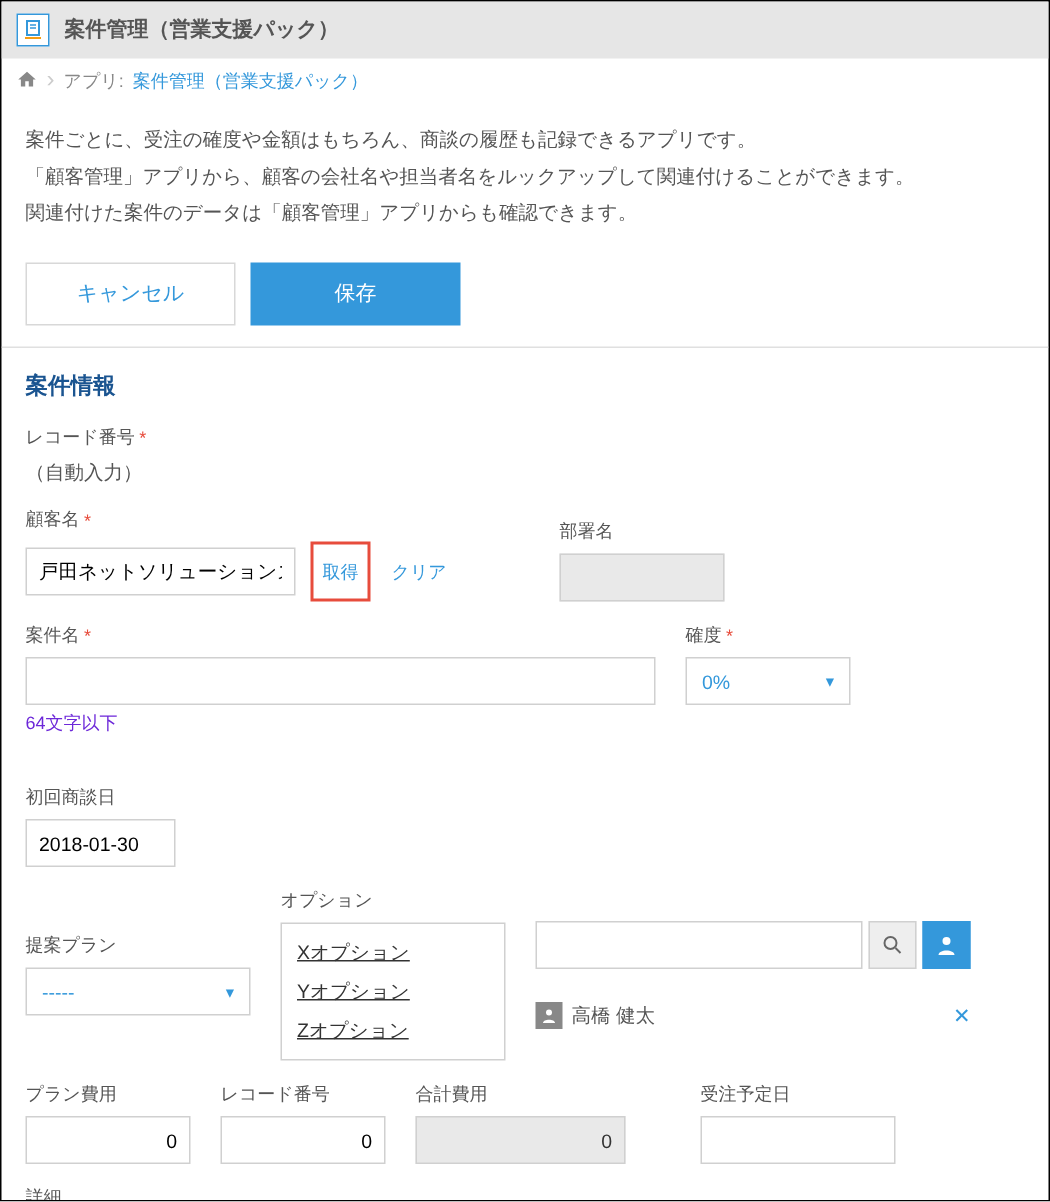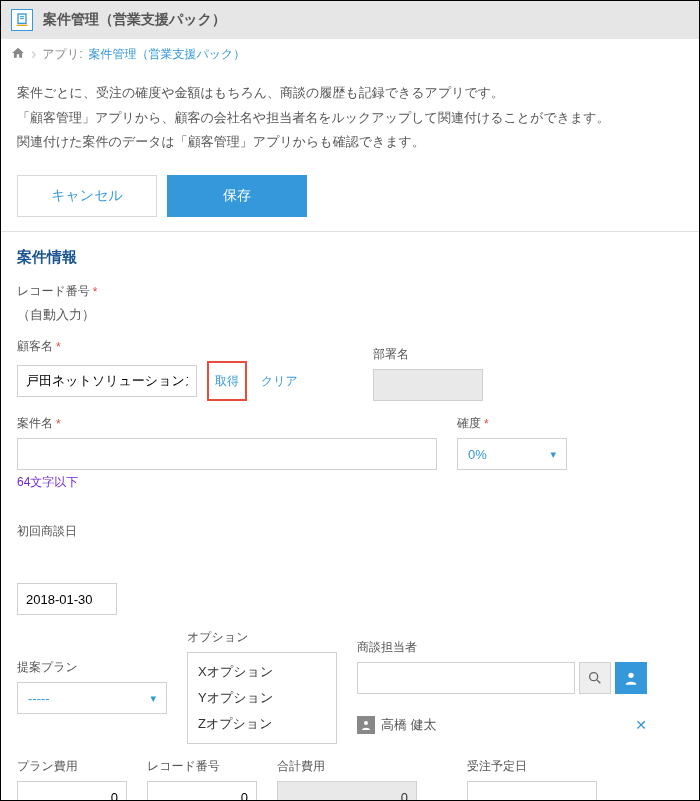--- a/index.html
+++ b/index.html
@@ -28,21 +28,21 @@
   input[type=text], .readonly-box { height: 32px; border: 1px solid #d0d0d0; background: #fff; padding: 0 8px; font-size: 13px; width: 100%; }
   .readonly-box { background: #e9e9e9; }
   .num-input { text-align: right; }
   .link-btn { color: #3498db; font-size: 12px; cursor: pointer; padding: 17px 4px; display: inline-flex; align-items: center; height: 32px; }
   .highlight-box { border: 2px solid #e74c3c; padding: 1px 2px; }
   .row { display: flex; gap: 20px; margin-bottom: 14px; align-items: flex-end; flex-wrap: wrap; }
   .col { display: flex; flex-direction: column; }
   .lookup-row { display: flex; align-items: center; gap: 10px; }
   .select-box { height: 32px; border: 1px solid #d0d0d0; display: flex; align-items: center; justify-content: space-between; padding: 0 10px; color: #3498db; font-size: 13px; background: #fff; cursor: pointer; }
   .select-box .chev { color: #3498db; font-size: 11px; }
-  .option-list { border: 1px solid #d0d0d0; padding: 6px 10px; line-height: 2; font-size: 13px; color: #333; min-height: 80px;}
+  .option-list { border: 1px solid #d0d0d0; padding: 6px 10px; line-height: 2; font-size: 13px; color: #333; min-height: 80px; text-decoration: underline;}
   .helper { font-size: 12px; color: #6d28d9; margin: 4px 0 12px; }
   .user-search { display: flex; gap: 4px; align-items: center; }
   .icon-btn { width: 32px; height: 32px; display: flex; align-items: center; justify-content: center; background: #eee; border: 1px solid #d0d0d0; cursor: pointer; }
   .icon-btn.primary { background: #3498db; border-color: #3498db; }
   .icon-btn svg { width: 16px; height: 16px; }
   .user-chip { display: flex; align-items: center; gap: 6px; margin-top: 22px; font-size: 13px; color: #555; }
   .user-chip .avatar { width: 18px; height: 18px; background: #888; display: flex; align-items: center; justify-content: center; }
   .user-chip .avatar svg { width: 12px; height: 12px; fill: #fff; }
   .user-chip .remove { margin-left: auto; color: #3498db; cursor: pointer; font-size: 14px; }
 </style>
@@ -126,21 +126,21 @@
       <div class="col" style="width: 110px; margin-bottom:auto;">
         <div class="field-label">
             <span>確度</span>
             <span class="req">*</span>
           </div>
         <div class="select-box">
           <span>0%</span>
             <span class="chev">▾</span>
         </div>
       </div>
-      <div class="col" style="width: 100px; margin-bottom:auto;gap:37px;">
+      <div class="col" style="width: 100px; margin-bottom:auto;">
         <div class="field-label">初回商談日</div>
         <input type="text" value="2018-01-30" style="">
       </div>
     </div>
 
     <div class="row" style="align-items:center;">
       <div class="col" style="width: 150px;">
         <div class="field-label">提案プラン</div>
         <div class="select-box">
           <span>-----</span>
@@ -149,21 +149,20 @@
       </div>
       <div class="col" style="width: 150px;">
         <div class="field-label">オプション</div>
         <div class="option-list">
           <div>Xオプション</div>
           <div>Yオプション</div>
           <div>Zオプション</div>
         </div>
       </div>
       <div class="col" style="width: 290px;">
-        <div class="field-label">商談担当者</div>
         <div class="user-search">
           <input type="text" style="flex: 1 1 0%;">
           <div class="icon-btn">
             <svg viewBox="0 0 24 24">
                 <circle cx="10" cy="10" r="6" fill="none" stroke="#666" stroke-width="2"></circle>
                 <path d="M15 15 L20 20" stroke="#666" stroke-width="2"></path>
               </svg>
           </div>
           <div class="icon-btn primary">
             <svg viewBox="0 0 24 24">

